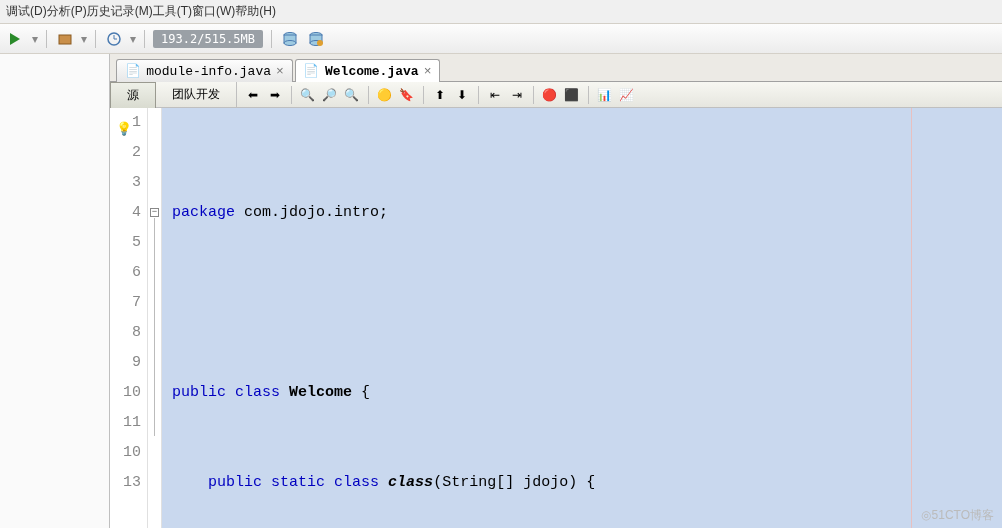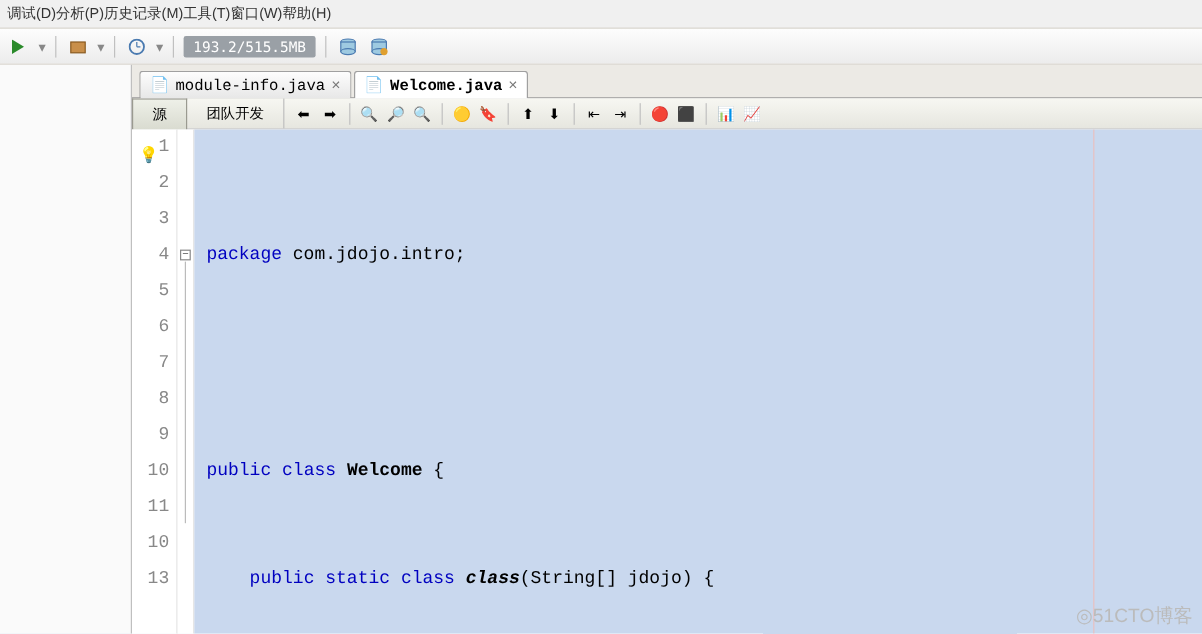--- a/index.html
+++ b/index.html
@@ -25,21 +25,21 @@
   .gutter { width: 38px; text-align: right; padding-right: 6px; color: #888; background: #fff; border-right: 1px solid #e0e0e0; user-select: none; }
   .fold-col { width: 14px; border-right: 1px solid #e0e0e0; background: #fff; position: relative; }
   .fold-box { position: absolute; left: 2px; width: 9px; height: 9px; border: 1px solid #888; background: #fff; font-size: 9px; line-height: 7px; text-align: center; color: #555; }
   .fold-line { position: absolute; left: 6px; width: 1px; background: #bbb; }
   .code-lines { flex: 1; background: #c9d8ee; padding-left: 10px; white-space: pre; color: #000; position: relative; }
   .code-lines .row { height: 30px; }
   .kw { color: #0000c0; }
   .cls { font-weight: bold; }
   .mth { font-style: italic; font-weight: bold; }
   .bulb { position: absolute; left: 6px; color: #e0b000; font-size: 13px; }
-  .watermark { position: absolute; bottom: 4px; right: 8px; color: #bbb; font-size: 16px; font-family: Arial; }
+  .watermark { position: absolute; bottom: 4px; right: 8px; color: #bbb; font-size: 12px; font-family: Arial; }
   .right-margin { position: absolute; top: 0; bottom: 0; width: 1px; background: #e8c0c0; right: 90px; }
 </style>
 </head>
 <body>
 
 <div class="menubar">
   <span>调试(D)</span>
   <span>分析(P)</span>
   <span>历史记录(M)</span>
   <span>工具(T)</span>

